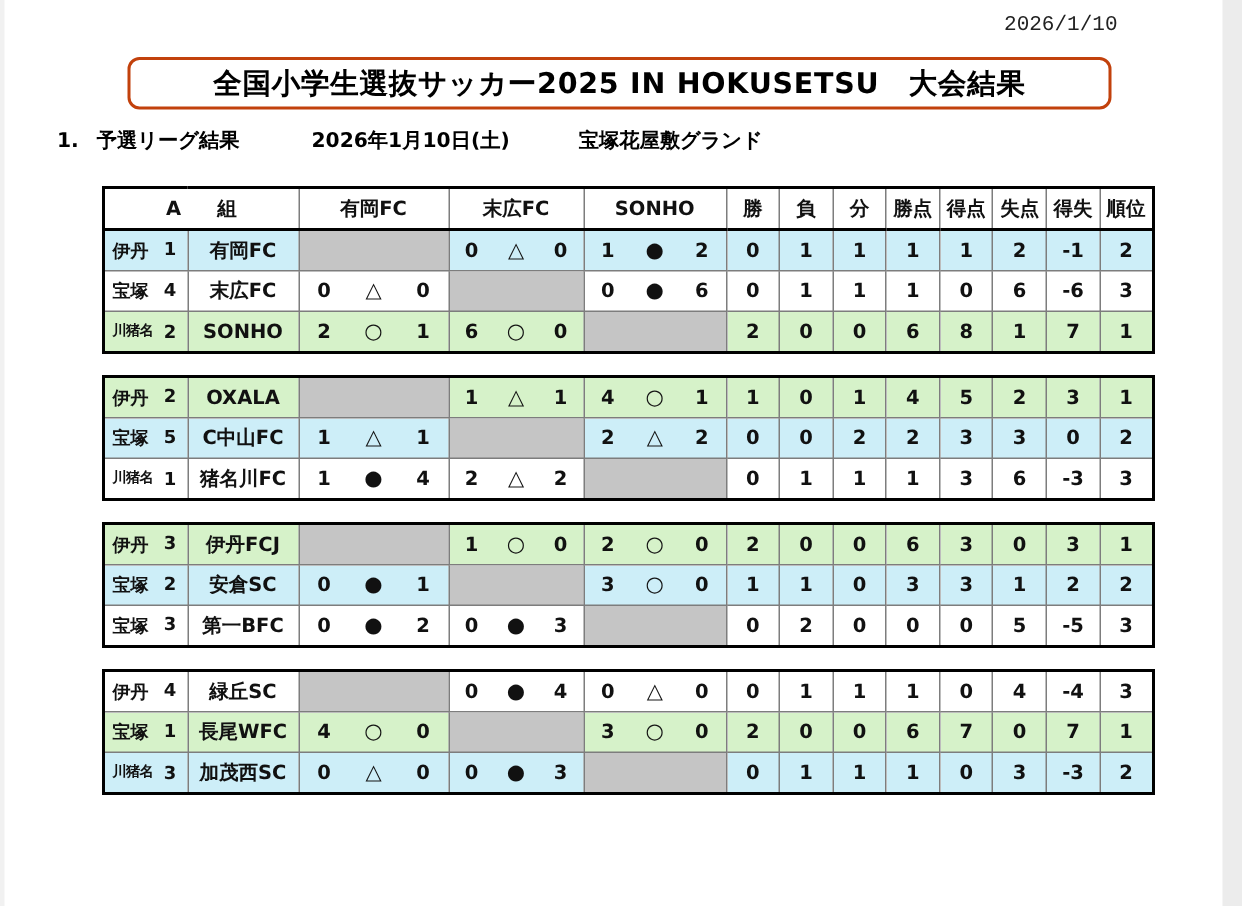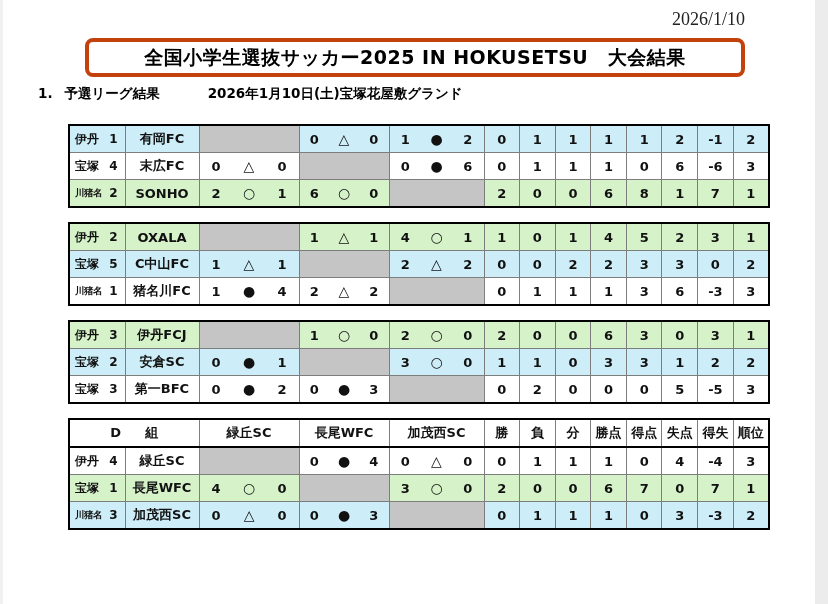--- a/index.html
+++ b/index.html
@@ -5,53 +5,53 @@
   html,body{margin:0;padding:0;}
   body{
     width:828px;height:604px;background:#ffffff;position:relative;
     font-family:"DejaVu Sans","Liberation Sans",sans-serif;
     overflow:hidden;
   }
   .edge-left{position:absolute;left:0;top:0;bottom:0;width:3px;background:#f1f1f1;}
   .edge-right{position:absolute;right:0;top:0;bottom:0;width:13px;background:#ececec;}
   .doc-date{
     position:absolute;top:9px;right:83px;
-    font-family:Liberation Serif, serif;
-    font-size:18px;color:#222;
+    font-family:Liberation Mono, monospace;
+    font-size:14px;color:#222;
   }
   .title-box{
     position:absolute;left:85px;top:38px;width:652px;height:31px;
-    border:4px solid #c2410c;border-radius:8px;background:#fff;
+    border:2px solid #c2410c;border-radius:8px;background:#fff;
     display:flex;align-items:center;justify-content:center;
   }
   .title-text{font-size:19px;font-weight:bold;color:#000;letter-spacing:0.5px;white-space:nowrap;}
   .subtitle{position:absolute;left:38px;top:85px;font-size:13.5px;font-weight:bold;color:#000;white-space:nowrap;}
   .subtitle .idx{margin-right:12px;}
   .subtitle .sdate{margin-left:48px;}
-  .subtitle .venue{text-align:right;}
+  .subtitle .venue{margin-left:46px;text-align:right;}
   .tables{position:absolute;left:68px;top:124px;}
   table.grp{
     border-collapse:collapse;table-layout:fixed;width:700px;
     margin:0 0 14px 0;border:2px solid #000;background:#fff;
   }
   table.grp td{
     border:1px solid #7d7d7d;height:26px;padding:0;margin:0;
     text-align:center;vertical-align:middle;
     font-size:13px;font-weight:bold;color:#111;overflow:hidden;white-space:nowrap;
   }
   tr.hdr td{border-bottom:2px solid #000;background:#fff;}
   td.c-grouphead{border-right:2px solid #000;}
   td.c-grouphead .gname{margin-right:24px;}
   td.c-team{border-right:2px solid #000;font-size:12.5px;}
   td.firststat{border-left:3px double #000;}
   .r-cyan td{background:#cdeef8;}
   .r-green td{background:#d6f2c9;}
   .r-white td{background:#ffffff;}
   table.grp td.c-diag{background:#c5c5c5;}
-  .regwrap{display:flex;justify-content:space-between;align-items:center;padding:0 7px 0 5px;}
+  .regwrap{display:flex;justify-content:space-between;padding:0 7px 0 5px;}
   .rname{font-size:12px;}
   .rname.sm{font-size:9.5px;letter-spacing:-0.5px;}
   .rnum{font-size:12px;}
   .score{display:flex;align-items:center;width:100%;}
   .score span{flex:1;text-align:center;}
   .score .mark{font-size:14px;line-height:1;}
   td.c-sh{font-size:12.5px;}
 </style>
 </head>
 <body>
@@ -80,20 +80,34 @@
         <col style="width: 35.6px;">
         <col style="width: 35.6px;">
         <col style="width: 35.6px;">
         <col style="width: 35.6px;">
         <col style="width: 35.6px;">
         <col style="width: 35.6px;">
         <col style="width: 35.6px;">
         <col style="width: 35.6px;">
       </colgroup>
       <tbody>
+        <tr class="hdr">
+          <td class="c-grouphead" colspan="2"><span class="gname">A</span><span class="gsuffix">組</span></td>
+          <td class="c-mh">有岡FC</td>
+          <td class="c-mh">末広FC</td>
+          <td class="c-mh">SONHO</td>
+          <td class="c-sh firststat">勝</td>
+          <td class="c-sh">負</td>
+          <td class="c-sh">分</td>
+          <td class="c-sh">勝点</td>
+          <td class="c-sh">得点</td>
+          <td class="c-sh">失点</td>
+          <td class="c-sh">得失</td>
+          <td class="c-sh">順位</td>
+        </tr>
         <tr class="r-cyan">
           <td class="c-region">
             <div class="regwrap">
               <span class="rname">伊丹</span>
               <span class="rnum">1</span>
             </div>
           </td>
           <td class="c-team">有岡FC</td>
           <td class="c-diag"></td>
           <td class="c-match">
@@ -425,34 +439,20 @@
         <col style="width: 35.6px;">
         <col style="width: 35.6px;">
         <col style="width: 35.6px;">
         <col style="width: 35.6px;">
         <col style="width: 35.6px;">
         <col style="width: 35.6px;">
         <col style="width: 35.6px;">
         <col style="width: 35.6px;">
       </colgroup>
       <tbody>
-        <tr class="hdr">
-          <td class="c-grouphead" colspan="2"><span class="gname">D</span><span class="gsuffix">組</span></td>
-          <td class="c-mh">緑丘SC</td>
-          <td class="c-mh">長尾WFC</td>
-          <td class="c-mh">加茂西SC</td>
-          <td class="c-sh firststat">勝</td>
-          <td class="c-sh">負</td>
-          <td class="c-sh">分</td>
-          <td class="c-sh">勝点</td>
-          <td class="c-sh">得点</td>
-          <td class="c-sh">失点</td>
-          <td class="c-sh">得失</td>
-          <td class="c-sh">順位</td>
-        </tr>
         <tr class="r-white">
           <td class="c-region">
             <div class="regwrap">
               <span class="rname">伊丹</span>
               <span class="rnum">4</span>
             </div>
           </td>
           <td class="c-team">緑丘SC</td>
           <td class="c-diag"></td>
           <td class="c-match">

